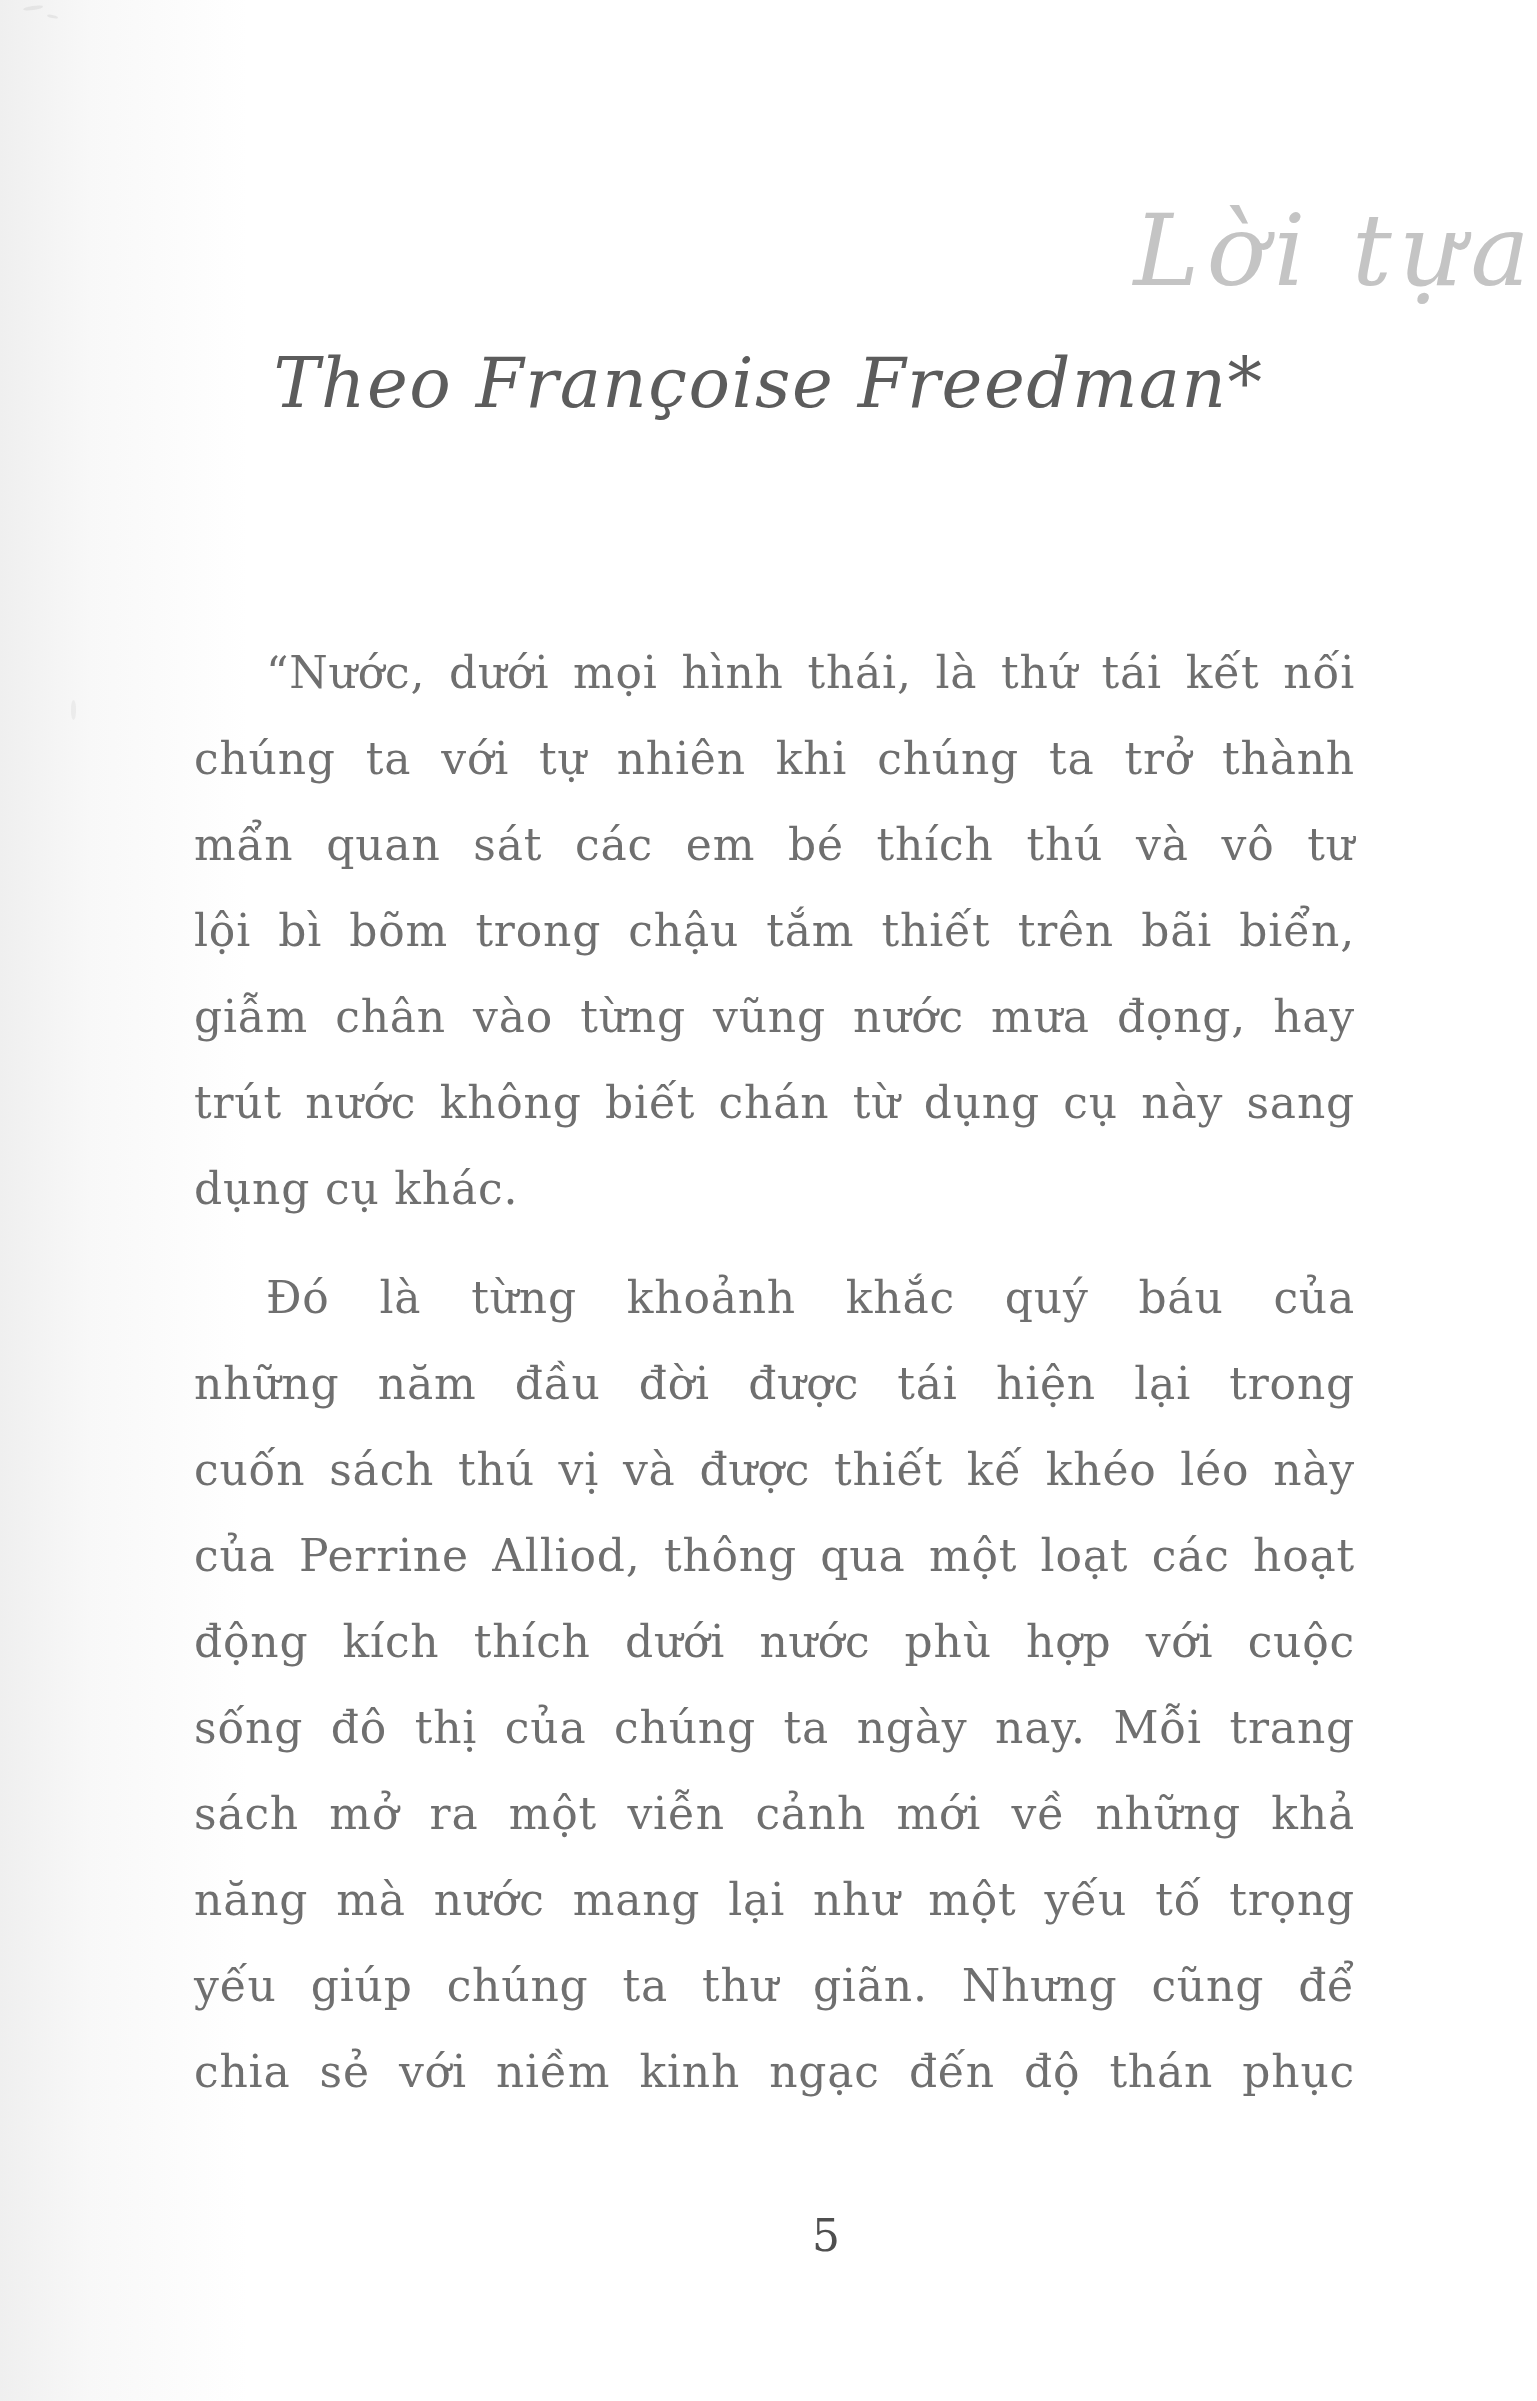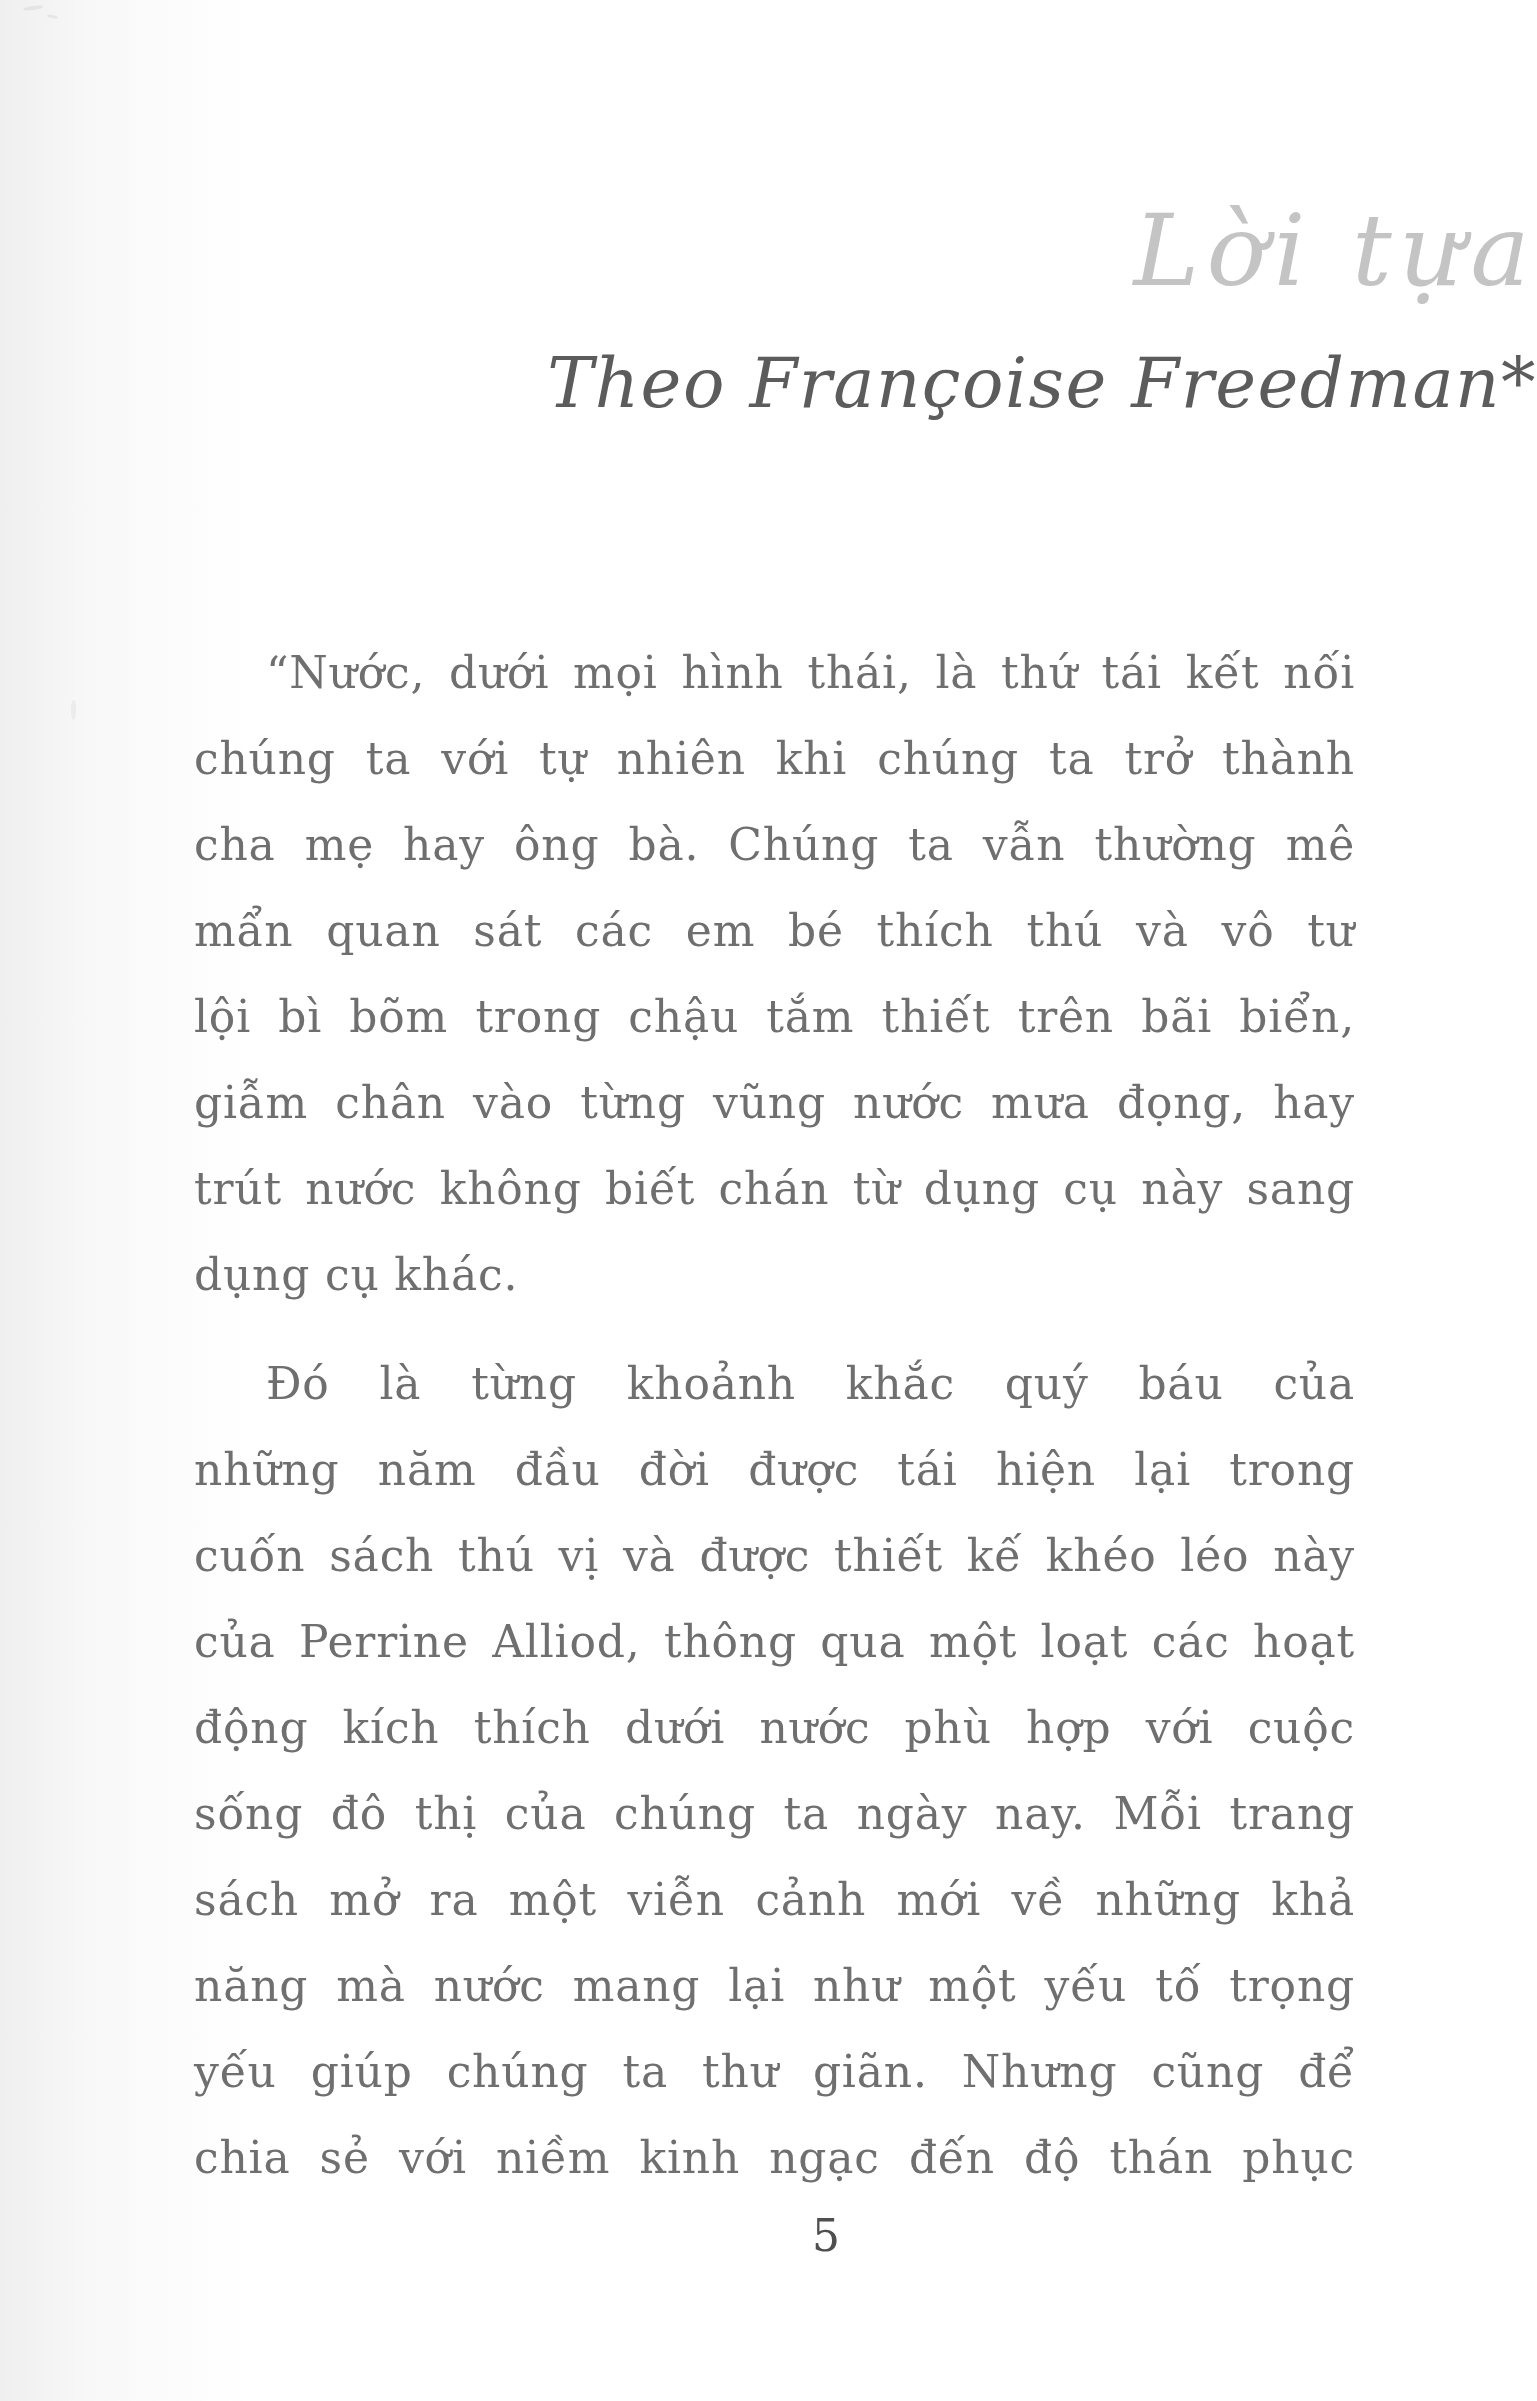--- a/index.html
+++ b/index.html
@@ -24,21 +24,21 @@
     position:absolute;left:0;top:201px;width:100%;
     text-align:right;
     font-family:"DejaVu Serif", serif;
     font-style:italic;
     font-size:99px;line-height:1;
     letter-spacing:7.5px;
     color:var(--c-title,#c4c4c4);
   }
   .byline{
     position:absolute;left:0;top:339px;width:100%;
-    text-align:right;
+    text-align:center;
     font-family:"DejaVu Serif", serif;
     font-style:italic;
     font-size:69px;line-height:1.3;
     letter-spacing:1.5px;
     color:var(--c-byline,#5c5c5c);
   }
   .body-text{
     position:absolute;left:182px;top:618px;width:1185px;
     font-size:44px;line-height:86px;
     letter-spacing:0.8px;
@@ -69,21 +69,20 @@
   <span class="speck s2"></span>
   <span class="speck s3"></span>
 
   <div class="page-title">Lời tựa</div>
   <div class="byline">Theo Françoise Freedman*</div>
 
   <div class="body-text">
     <div class="para">
       <div class="line indent">“Nước, dưới mọi hình thái, là thứ tái kết nối</div>
       <div class="line">chúng ta với tự nhiên khi chúng ta trở thành</div>
-      <div class="line">cha mẹ hay ông bà. Chúng ta vẫn thường mê</div>
       <div class="line">mẩn quan sát các em bé thích thú và vô tư</div>
       <div class="line">lội bì bõm trong chậu tắm thiết trên bãi biển,</div>
       <div class="line">giẫm chân vào từng vũng nước mưa đọng, hay</div>
       <div class="line">trút nước không biết chán từ dụng cụ này sang</div>
       <div class="line end">dụng cụ khác.</div>
     </div>
     <div class="para">
       <div class="line indent">Đó là từng khoảnh khắc quý báu của</div>
       <div class="line">những năm đầu đời được tái hiện lại trong</div>
       <div class="line">cuốn sách thú vị và được thiết kế khéo léo này</div>

